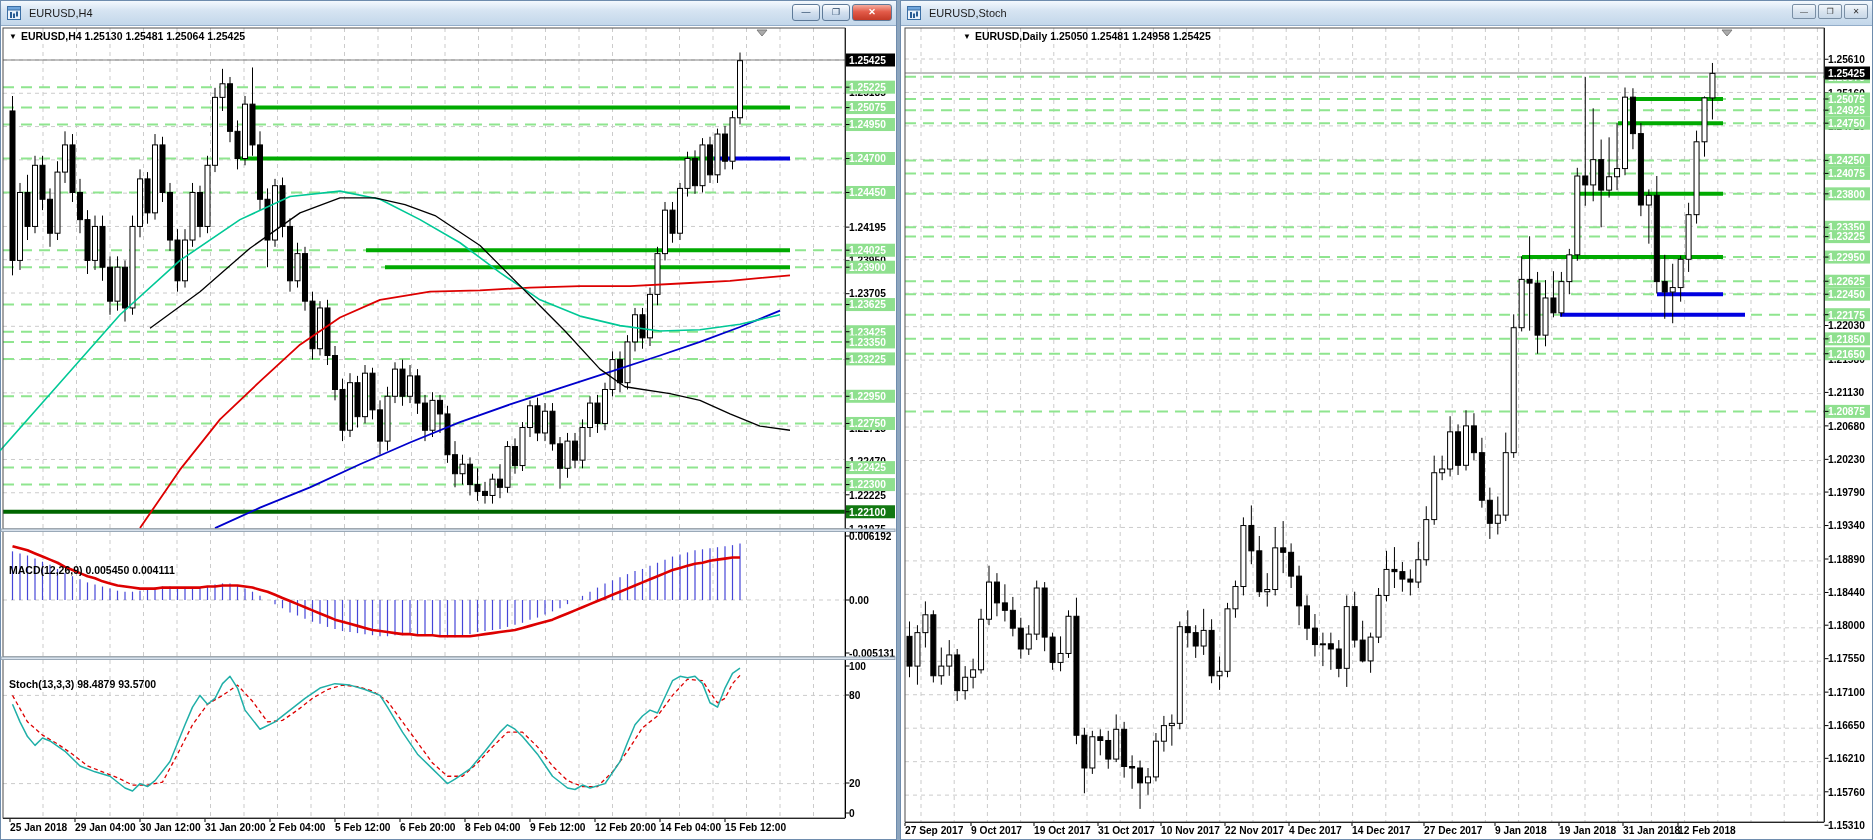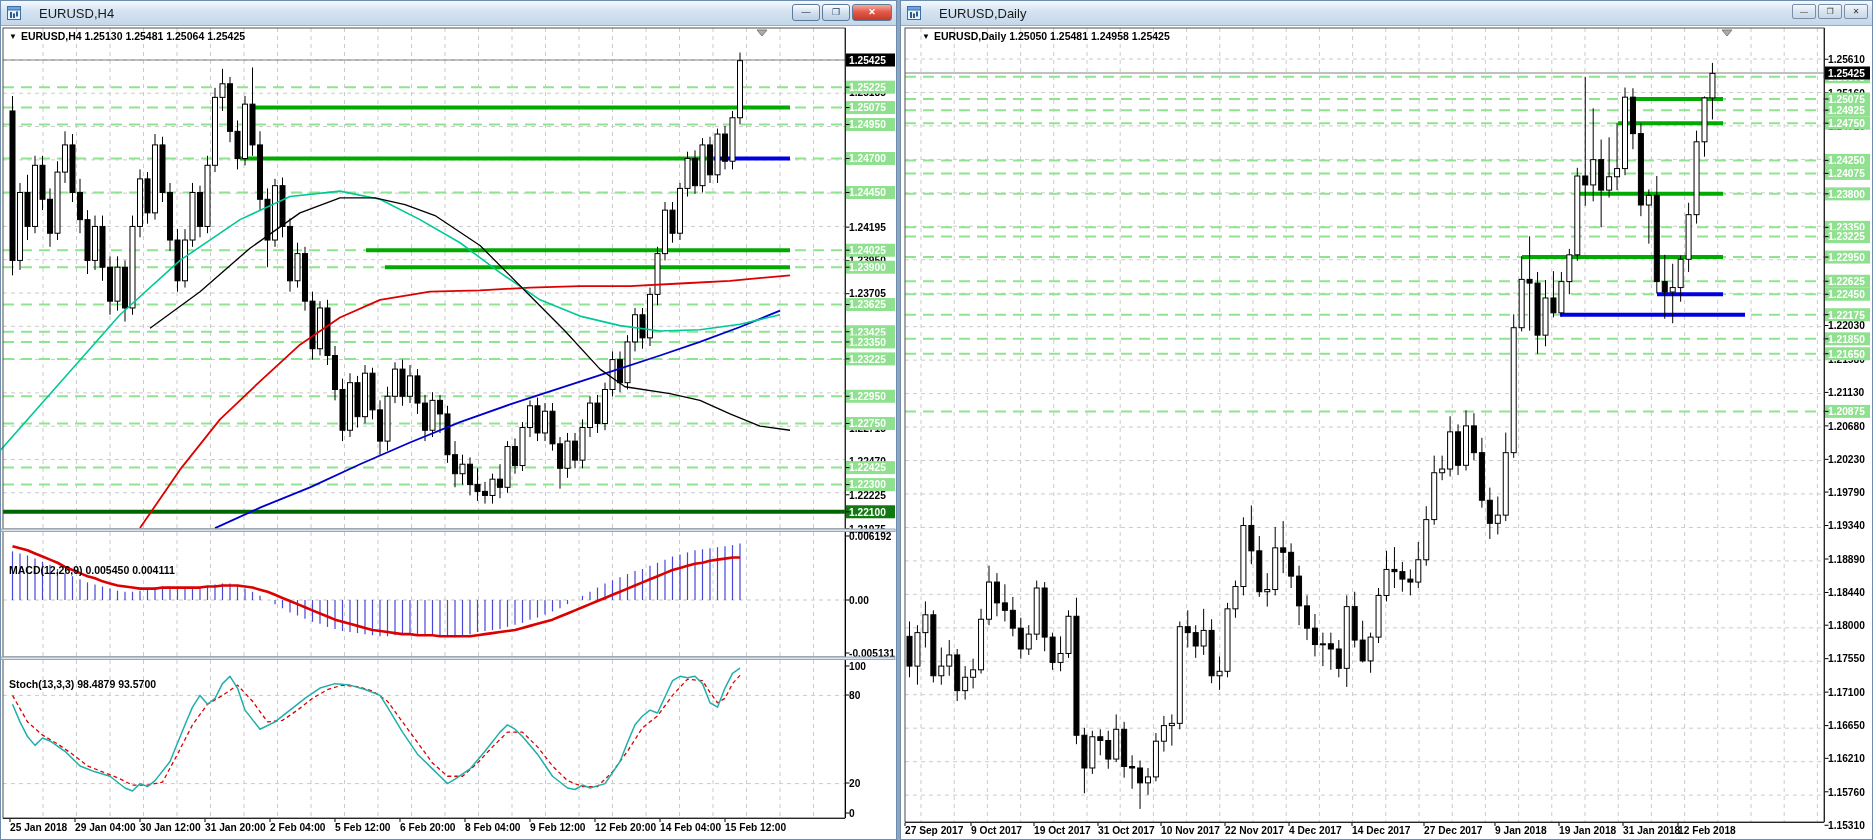--- a/index.html
+++ b/index.html
@@ -5,21 +5,21 @@
   html,body{margin:0;padding:0}
   body{width:1873px;height:840px;position:relative;overflow:hidden;background:#8DA5BE;
        font-family:"Liberation Sans",sans-serif;}
   .window{position:absolute;top:0;height:840px;background:#fff;border:1px solid #6E8CAD;
           box-sizing:border-box;z-index:1}
   #win-left{left:0;width:897px}
   #win-right{left:900px;width:973px}
   .titlebar{height:24px;background:linear-gradient(#F4F9FE,#D6E4F2 40%,#C3D7EA);
             border-bottom:1px solid #93ADC9;display:flex;align-items:center;
             padding:0 6px;position:relative}
-  .title-text{font-size:13px;color:#1b1b1b;margin-left:18px;white-space:nowrap}
+  .title-text{font-size:11px;color:#1b1b1b;margin-left:8px;white-space:nowrap}
   .win-btns{position:absolute;right:4px;top:3px;display:flex;gap:2px}
   .btn{width:28px;height:17px;border:1px solid #5E7A99;border-radius:3px;
        background:linear-gradient(#FDFEFF,#D3E0EF 50%,#BCD0E6);font-size:9px;line-height:15px;
        text-align:center;color:#1B3A5C;box-sizing:border-box}
   .btn.close{width:40px;background:linear-gradient(#F6AC9E,#E25B49 45%,#C43A27);
              color:#fff;font-weight:700}
   .btn-sm{width:24px;height:15px;border:1px solid #7A8FA5;border-radius:2px;
           background:linear-gradient(#F4F8FC,#D9E4EF 50%,#C8D8E8);font-size:8px;line-height:13px;
           text-align:center;color:#333;box-sizing:border-box}
   .info-line{position:absolute;z-index:5;font-size:10.5px;font-weight:700;color:#000;
@@ -51,21 +51,21 @@
 
 <div class="window" id="win-right">
   <div class="titlebar">
     <svg width="14" height="14">
       <rect x="0.5" y="0.5" width="13" height="13" fill="#EAF2FB" stroke="#3A6EA5"></rect>
       <rect x="0.5" y="0.5" width="13" height="3.5" fill="#6FA5DC" stroke="#3A6EA5"></rect>
       <rect x="3" y="6" width="2" height="6" fill="#2A5C93"></rect>
       <rect x="6" y="7.5" width="2" height="4.5" fill="#2A5C93"></rect>
       <rect x="9" y="5.5" width="2" height="5" fill="#2A5C93"></rect>
     </svg>
-    <span class="title-text">EURUSD,Daily</span>
+    <span class="title-text">EURUSD,Stoch</span>
     <div class="win-btns">
       <div class="btn-sm">—</div>
       <div class="btn-sm">❐</div>
       <div class="btn-sm">✕</div>
     </div>
   </div>
 </div>
 
 <div class="hotzone" style="left:3px;top:28px;width:842px;height:501px"></div>
 <div class="hotzone" style="left:846px;top:28px;width:49px;height:790px"></div>
@@ -949,13 +949,13 @@
     <text x="1623" y="834" fill="#000" font-family="&quot;Liberation Sans&quot;, sans-serif" font-size="10.2" font-weight="600" text-anchor="start">31 Jan 2018</text>
     <line x1="1623" y1="823" x2="1623" y2="826" stroke="#000" stroke-width="1"></line>
     <text x="1678" y="834" fill="#000" font-family="&quot;Liberation Sans&quot;, sans-serif" font-size="10.2" font-weight="600" text-anchor="start">12 Feb 2018</text>
     <line x1="1678" y1="823" x2="1678" y2="826" stroke="#000" stroke-width="1"></line>
     <rect x="905" y="28" width="919" height="794" fill="none" stroke="#4D4D4D"></rect>
   </svg>
 
 <div class="info-line" style="left:9px;top:30px"><span class="dd-arrow">▼</span><span>EURUSD,H4  1.25130 1.25481 1.25064 1.25425</span></div>
 <div class="info-line" style="left:9px;top:564px">MACD(12,26,9) 0.005450 0.004111</div>
 <div class="info-line" style="left:9px;top:678px">Stoch(13,3,3) 98.4879 93.5700</div>
-<div class="info-line" style="left:922px;top:30px"><span class="dd-arrow">▼</span><span>EURUSD,Daily  1.25050 1.25481 1.24958 1.25425</span></div>
+<div class="info-line" style="left:963px;top:30px"><span class="dd-arrow">▼</span><span>EURUSD,Daily  1.25050 1.25481 1.24958 1.25425</span></div>
 
 </body></html>

